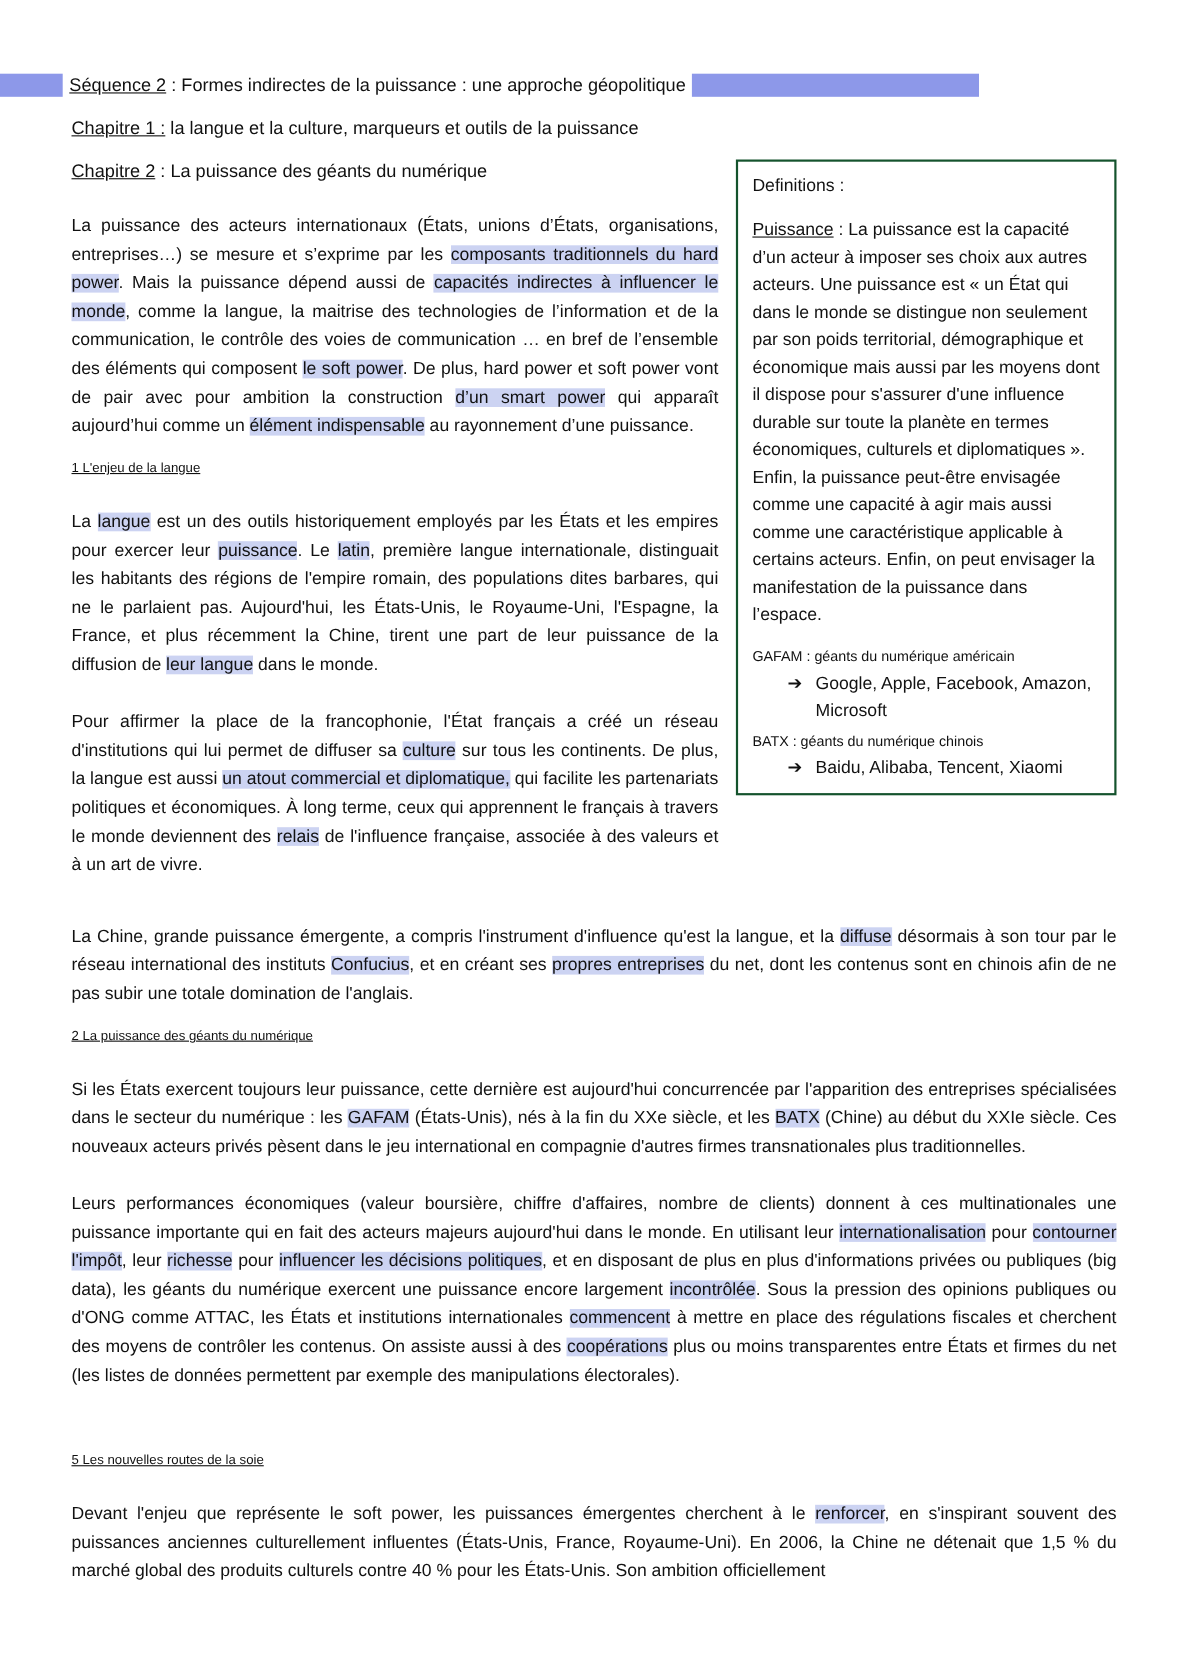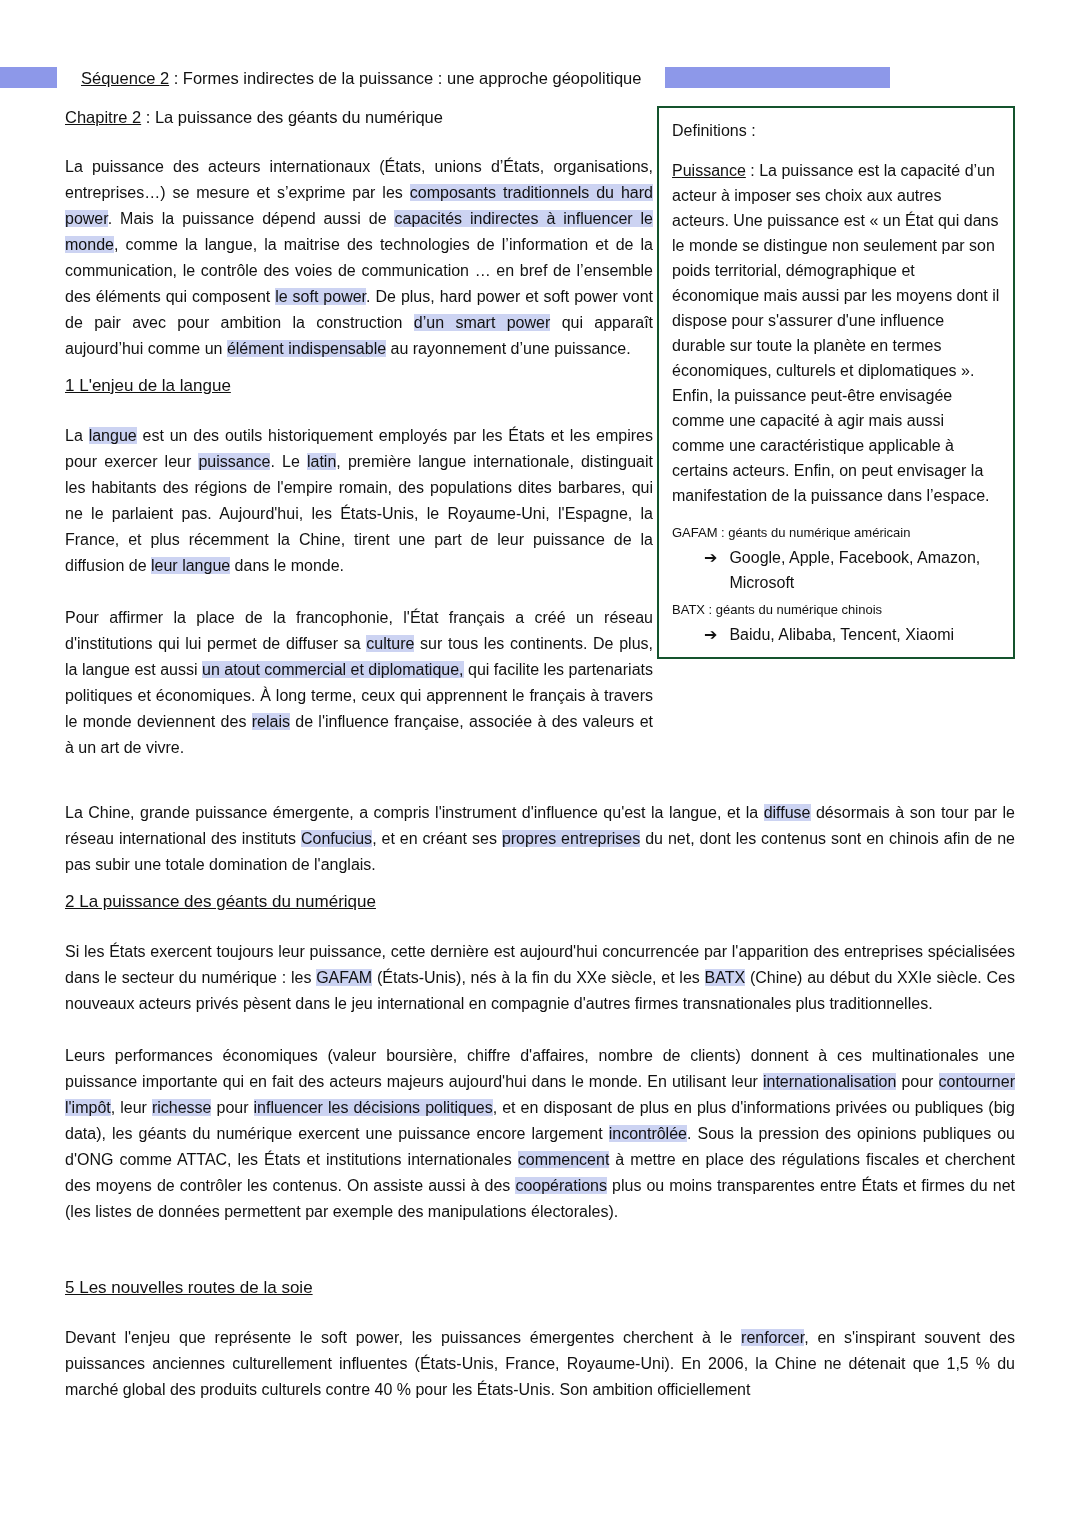--- a/index.html
+++ b/index.html
@@ -15,33 +15,33 @@
 
   
   .title-line { position: relative; height: 24px; margin-bottom: 16px; }
   .title-strip {
     position: absolute; left: -65px; top: 1px;
     width: 890px; height: 21px;
     background: var(--title-band, #8d98e9);
   }
   .title-text {
     position: relative; display: inline-block;
-    background: #ffffff; padding: 1px 24px; margin-left: -8px;
+    background: #ffffff; padding: 1px 6px; margin-left: -8px;
     font-size: 16.5px; line-height: 22px; white-space: nowrap;
   }
 
   .chapter { font-size: 16.5px; line-height: 22px; margin-bottom: 17px; }
 
-  .columns { display: flex; gap: 4px; align-items: flex-start; }
+  .columns { display: flex; gap: 16px; align-items: flex-start; }
   .col-left { flex: 0 0 588px; width: 588px; }
 
   .body { font-size: 16px; line-height: 26px; margin-bottom: 13px; margin-top: 26px; }
   .just { text-align: justify; }
 
-  .subheading { font-size: 17px; line-height: 22px; margin: 8px 0 14px 0; }
+  .subheading { font-size: 12px; line-height: 22px; margin: 8px 0 14px 0; }
   .spaced { margin-top: 52px; }
 
   .def-box {
     flex: 1 1 auto;
     border: 2px solid #14532d;
     padding: 11px 13px 8px 13px;
     background: #ffffff;
   }
   .def-title { font-size: 16px; line-height: 24px; margin-bottom: 15px; }
   .def-para  { font-size: 16px; line-height: 25px; margin-bottom: 12px; }
@@ -59,20 +59,21 @@
 </head>
 <body>
 
 <div class="page">
 
   <div class="title-line">
     <span class="title-strip"></span>
     <span class="title-text"><span class="seg-u">Séquence 2</span><span> : Formes indirectes de la puissance : une approche géopolitique</span></span>
   </div>
 
+  <p class="chapter"><span class="seg-u">Chapitre 1 :</span><span> la langue et la culture, marqueurs et outils de la puissance</span></p>
 
   <div class="columns">
     <div class="col-left">
       <p class="chapter"><span class="seg-u">Chapitre 2</span><span> : La puissance des géants du numérique</span></p>
       <p class="body just"><span>La puissance des acteurs internationaux (États, unions d’États, organisations, entreprises…) se mesure et s’exprime par les </span><span class="seg-h">composants traditionnels du hard power</span><span>. Mais la puissance dépend aussi de </span><span class="seg-h">capacités indirectes à influencer le monde</span><span>, comme la langue, la maitrise des technologies de l’information et de la communication, le contrôle des voies de communication … en bref de l’ensemble des éléments qui composent </span><span class="seg-h">le soft power</span><span>. De plus, hard power et soft power vont de pair avec pour ambition la construction </span><span class="seg-h">d’un smart power</span><span> qui apparaît aujourd’hui comme un </span><span class="seg-h">élément indispensable</span><span> au rayonnement d’une puissance.</span></p>
       <p class="subheading"><span class="seg-u">1 L'enjeu de la langue</span></p>
       <p class="body just"><span>La </span><span class="seg-h">langue</span><span> est un des outils historiquement employés par les États et les empires pour exercer leur </span><span class="seg-h">puissance</span><span>. Le </span><span class="seg-h">latin</span><span>, première langue internationale, distinguait les habitants des régions de l'empire romain, des populations dites barbares, qui ne le parlaient pas. Aujourd'hui, les États-Unis, le Royaume-Uni, l'Espagne, la France, et plus récemment la Chine, tirent une part de leur puissance de la diffusion de </span><span class="seg-h">leur langue</span><span> dans le monde.</span></p>
       <p class="body just"><span>Pour affirmer la place de la francophonie, l'État français a créé un réseau d'institutions qui lui permet de diffuser sa </span><span class="seg-h">culture</span><span> sur tous les continents. De plus, la langue est aussi </span><span class="seg-h">un atout commercial et diplomatique,</span><span> qui facilite les partenariats politiques et économiques. À long terme, ceux qui apprennent le français à travers le monde deviennent des </span><span class="seg-h">relais</span><span> de l'influence française, associée à des valeurs et à un art de vivre.</span></p>
     </div>
 

